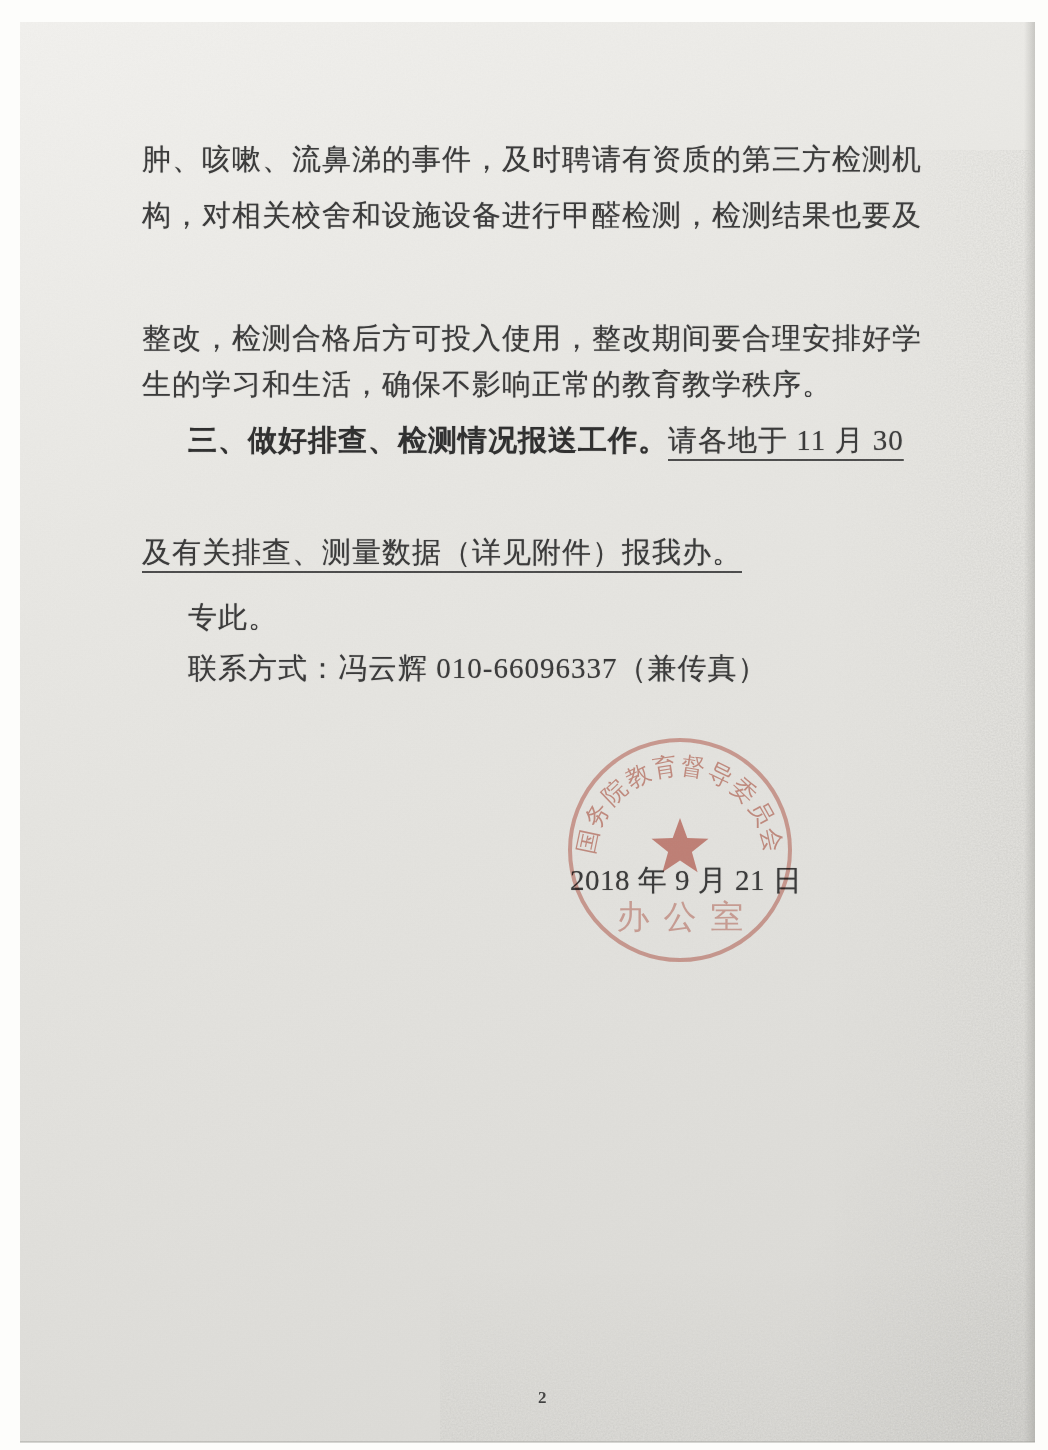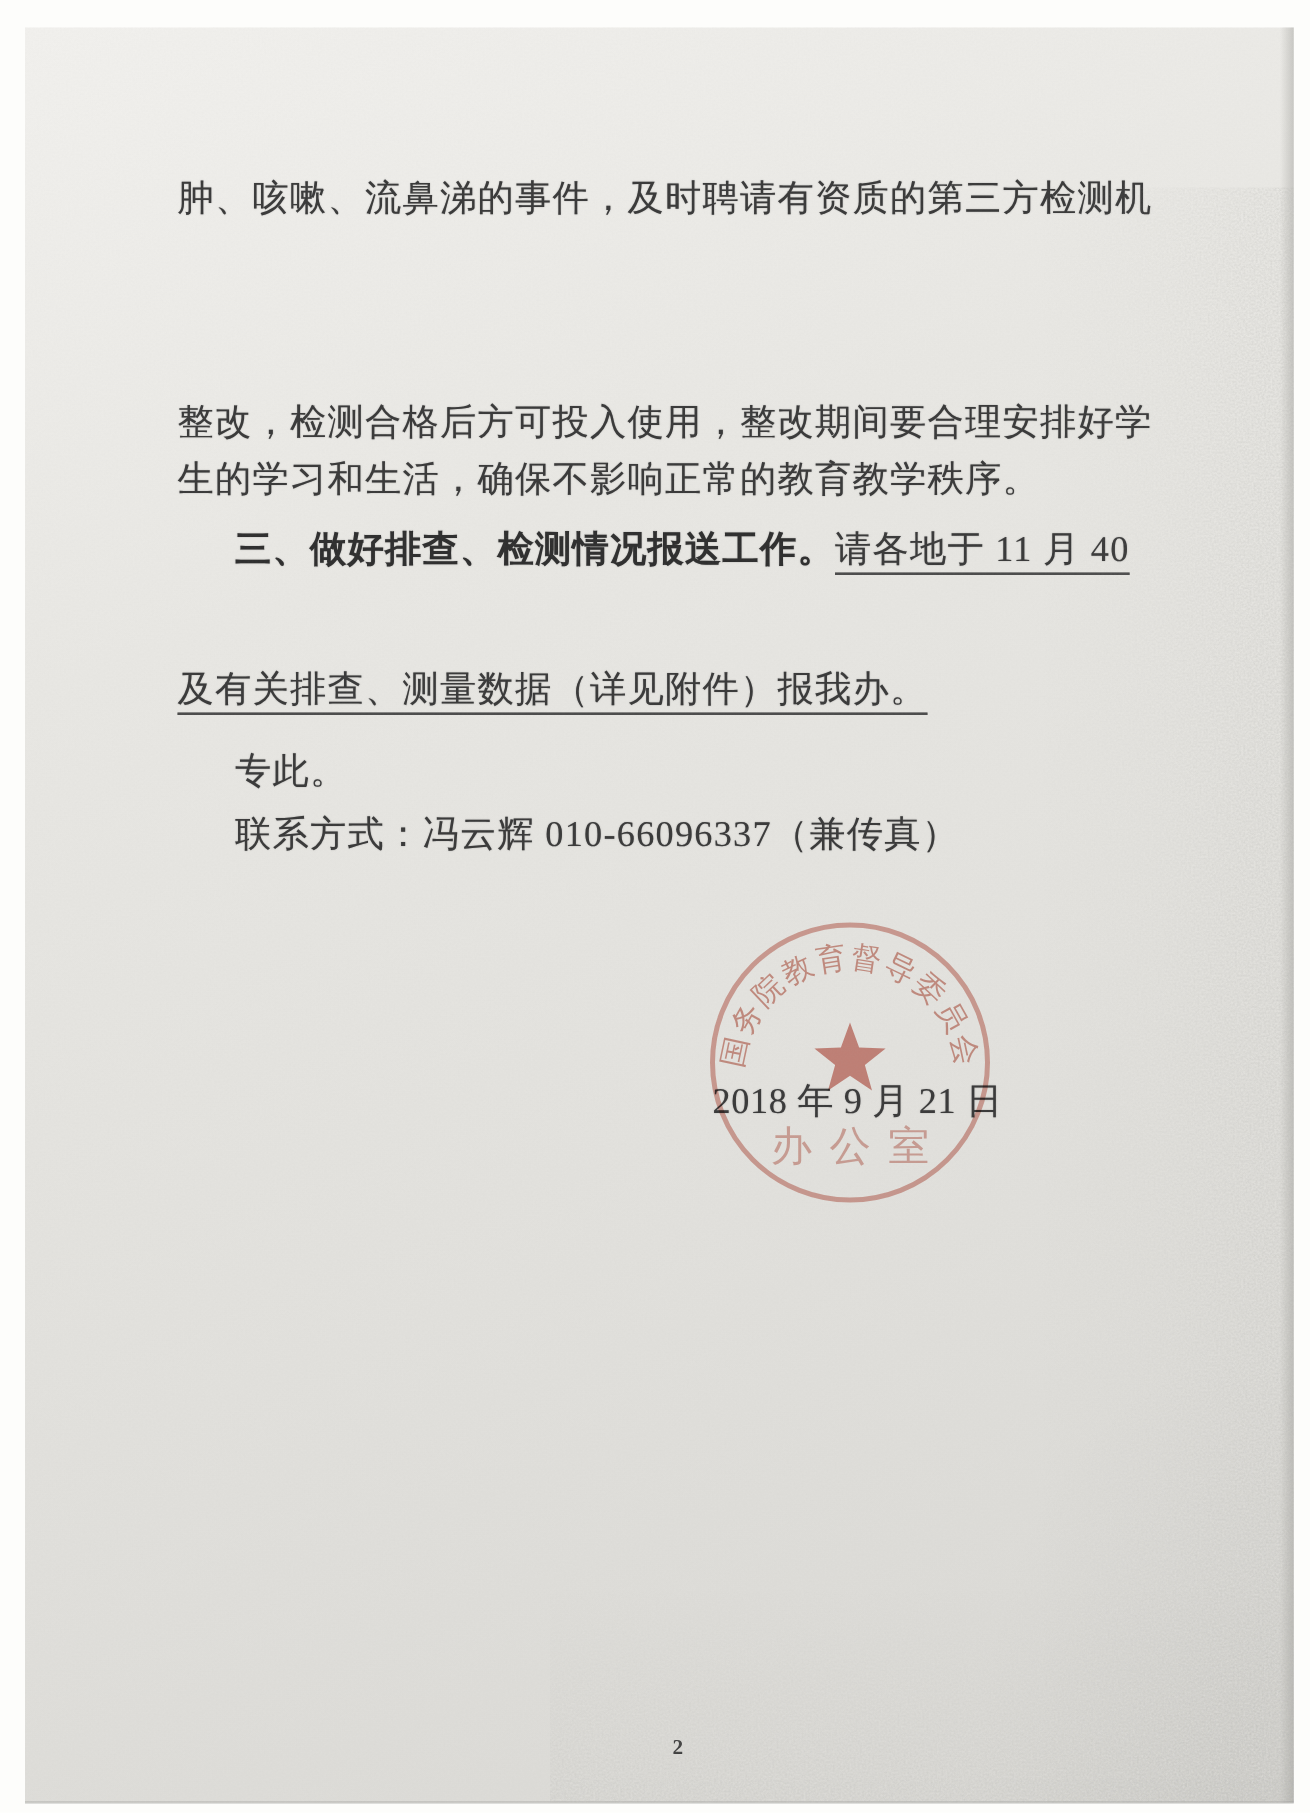--- a/index.html
+++ b/index.html
@@ -46,25 +46,26 @@
 </head>
 <body>
 
 <div class="paper"></div>
 <div class="paper-right-shade"></div>
 <div class="paper-bottom-line"></div>
 
 <div class="content">
 
   <div class="bl" style="top:141px">肿、咳嗽、流鼻涕的事件，及时聘请有资质的第三方检测机</div>
+  <div class="bl" style="top:197px">构，对相关校舍和设施设备进行甲醛检测，检测结果也要及</div>
   <div class="bl" style="top:320px">整改，检测合格后方可投入使用，整改期间要合理安排好学</div>
   <div class="bl" style="top:366px">生的学习和生活，确保不影响正常的教育教学秩序。</div>
 
   <div class="bl indent" style="top:422px">
-    <span class="bold">三、做好排查、检测情况报送工作。</span><span class="ul">请各地于 11 月 40</span>
+    <span class="bold">三、做好排查、检测情况报送工作。</span><span class="ul">请各地于 11 月 30</span>
   </div>
   <div class="bl" style="top:534px">
     <span class="ul">及有关排查、测量数据（详见附件）报我办。</span>
   </div>
 
   <div class="bl indent" style="top:599px">专此。</div>
   <div class="bl indent" style="top:650px">联系方式：冯云辉 010-66096337（兼传真）</div>
 
   <div class="sig" style="left:570px;top:861px">2018 年 9 月 21 日</div>
 

